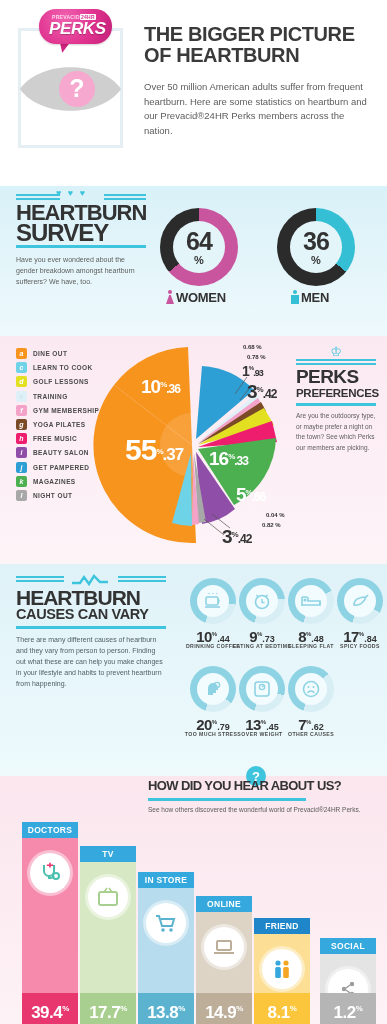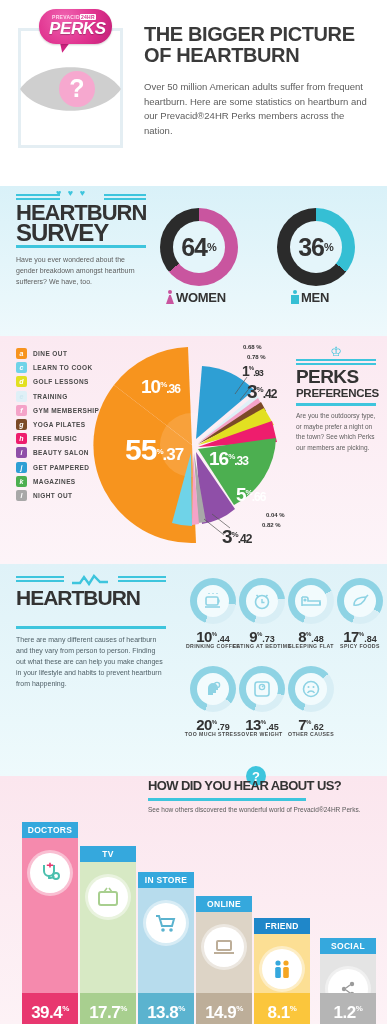--- a/index.html
+++ b/index.html
@@ -43,21 +43,21 @@
   #survey{height:150px;background:linear-gradient(#d9f1f8,#eef9fc);}
   .sv-rules{position:absolute;left:16px;top:8px;width:130px;}
   .rule{height:2px;background:#3ec5dd;margin-bottom:2px;}
   .hearts{position:absolute;left:56px;top:2px;color:#3ec5dd;font-size:9px;letter-spacing:2px;}
   .sv-t1{position:absolute;left:16px;top:14px;font-size:22px;font-weight:bold;color:#333;letter-spacing:-1px;}
   .sv-t2{position:absolute;left:16px;top:33px;font-size:24px;font-weight:bold;color:#333;letter-spacing:-1px;}
   .sv-bar{position:absolute;left:16px;top:59px;width:130px;height:3px;background:#3ec5dd;}
   .sv-p{position:absolute;left:16px;top:68px;width:125px;font-size:7px;line-height:11px;color:#5d5d5d;}
   .donut{position:absolute;width:78px;height:78px;border-radius:50%;}
   .donut .hole{position:absolute;left:13px;top:13px;width:52px;height:52px;border-radius:50%;
-    background:#e4f5fa;display:flex;align-items:center;justify-content:center;}
+    background:#e4f5fa;display:flex;align-items:center;justify-content:center;flex-direction:column;}
   .dnum{font-size:25px;font-weight:bold;color:#333;letter-spacing:-1px;line-height:1;}
   .dpct{font-size:11px;font-weight:bold;color:#333;vertical-align:super;}
   .dlabel{position:absolute;font-size:13px;font-weight:bold;color:#333;letter-spacing:-.3px;}
   .person{display:inline-block;width:8px;height:14px;position:relative;vertical-align:-2px;margin-right:2px;}
   .person i{position:absolute;left:2px;top:0;width:4px;height:4px;border-radius:50%;}
   .person b{position:absolute;left:0;top:5px;width:8px;height:9px;}
 
   
   #pie{height:228px;background:linear-gradient(#fbe9f1,#fdf4f8);}
   .legend{position:absolute;left:16px;top:12px;}
@@ -308,20 +308,21 @@
     </div>
     <div class="sv-rules" style="top:12px;left:16px">
         <div class="rule" style="width:48px"></div>
         <div class="rule" style="width:48px"></div>
       </div>
     <div class="sv-rules" style="top:12px;left:118px">
         <div class="rule" style="width:48px"></div>
         <div class="rule" style="width:48px"></div>
       </div>
     <div class="cz-t1">HEARTBURN</div>
+    <div class="cz-t2">CAUSES CAN VARY</div>
     <div class="cz-bar"></div>
     <div class="cz-p">There are many different causes of heartburn and they vary from person to person. Finding out what these are can help you make changes in your lifestyle and habits to prevent heartburn from happening.</div>
 
     <div class="cdonut" style="left:190px;top:14px;background:conic-gradient(from 200deg,#8ed3e4 0 72%,#d8eef5 72% 100%);">
       <div class="ch">
         <svg width="20" height="18" viewBox="0 0 20 18">
             <path d="M6 2 v-1 M10 2 v-1 M14 2 v-1" stroke="#8ed3e4" stroke-width="1.2"></path>
             <rect x="3" y="5" width="12" height="8" rx="1.5" fill="none" stroke="#8ed3e4" stroke-width="1.6"></rect>
             <path d="M15 7 a3 3 0 0 1 0 4" fill="none" stroke="#8ed3e4" stroke-width="1.6"></path>
             <path d="M2 15 h15" stroke="#8ed3e4" stroke-width="1.6"></path>

